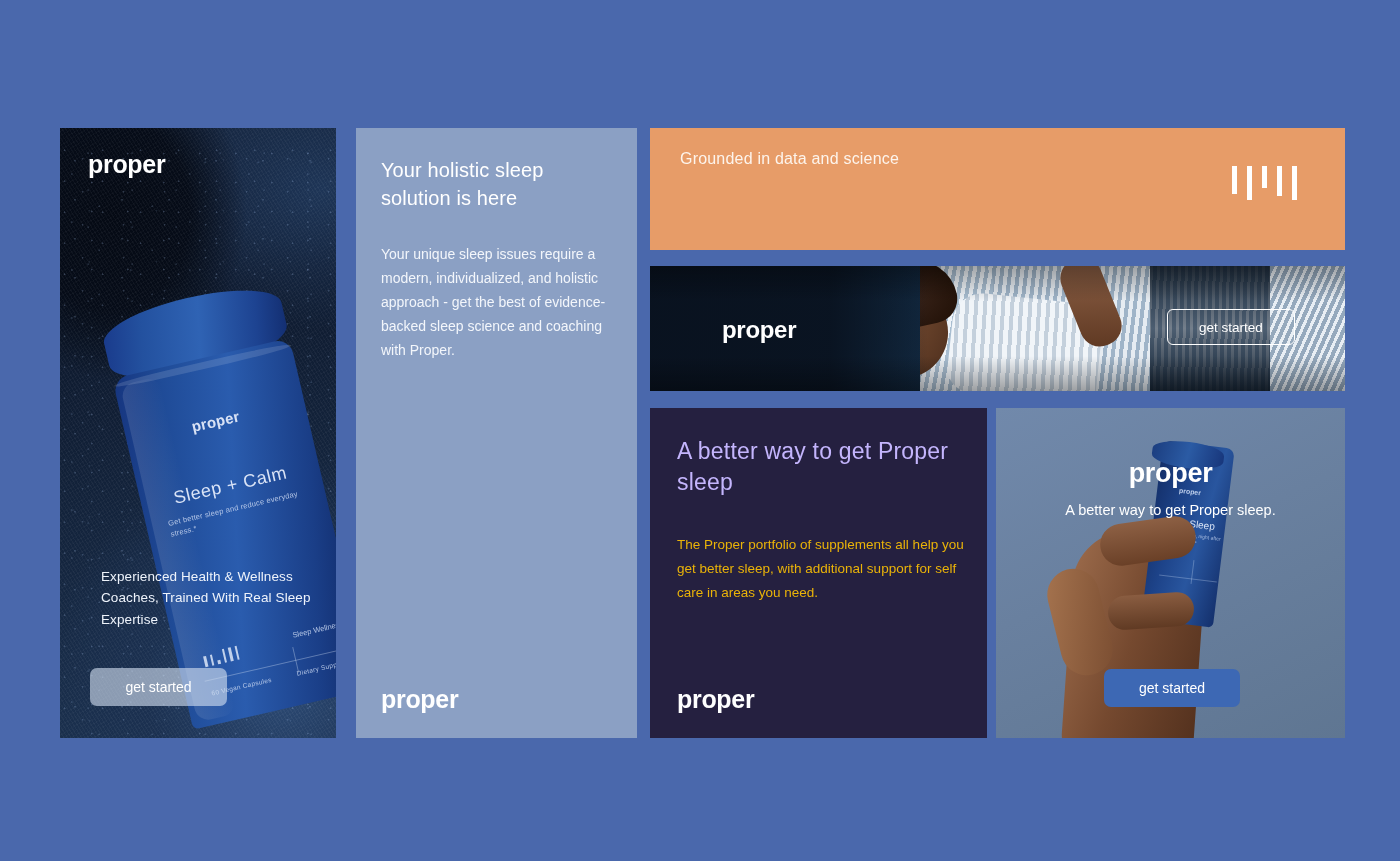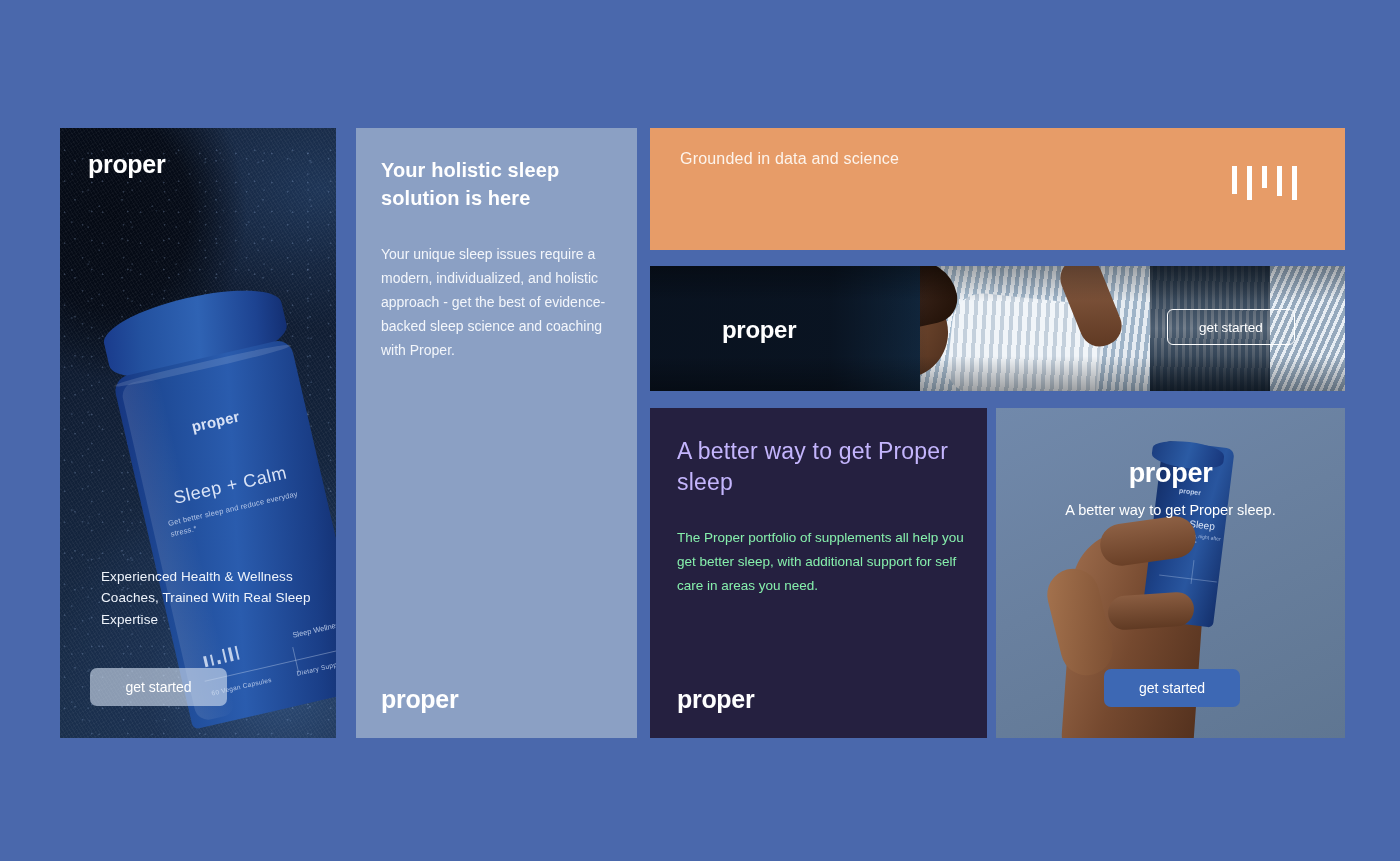--- a/index.html
+++ b/index.html
@@ -155,21 +155,21 @@
 
   
   .card-text {
     position: absolute;
     left: 296px; top: 0;
     width: 281px; height: 610px;
     background: #8ba0c4;
     padding: 28px 25px;
   }
   .ct-h {
-    color: #ffffff; font-size: 20px; line-height: 28px; font-weight: 700;
+    color: #ffffff; font-size: 20px; line-height: 28px; font-weight: 400;
     letter-spacing: .1px; width: 225px;
   }
   .ct-p {
     margin-top: 30px;
     color: #f3f6fb; font-size: 14px; line-height: 24px; width: 228px;
   }
   .ct-logo {
     position: absolute; left: 25px; bottom: 24px;
     color: #ffffff; font-size: 25px; font-weight: 700; letter-spacing: -.3px;
   }
@@ -285,22 +285,22 @@
     position: absolute;
     left: 590px; top: 280px;
     width: 337px; height: 330px;
     background: #252040;
     padding: 28px 27px;
   }
   .dk-h {
     color: #c4b5fd; font-size: 23px; line-height: 31px; font-weight: 300; letter-spacing: .2px;
   }
   .dk-p {
-    margin-top: 28px;
-    color: #86efac; font-size: 13.5px; line-height: 24px; width: 292px;
+    margin-top: 35px;
+    color: #eab308; font-size: 13.5px; line-height: 24px; width: 292px;
   }
   .dk-logo {
     position: absolute; left: 27px; bottom: 24px;
     color: #ffffff; font-size: 25px; font-weight: 700; letter-spacing: -.3px;
   }
 
   
   .card-hand {
     position: absolute;
     left: 936px; top: 280px;

